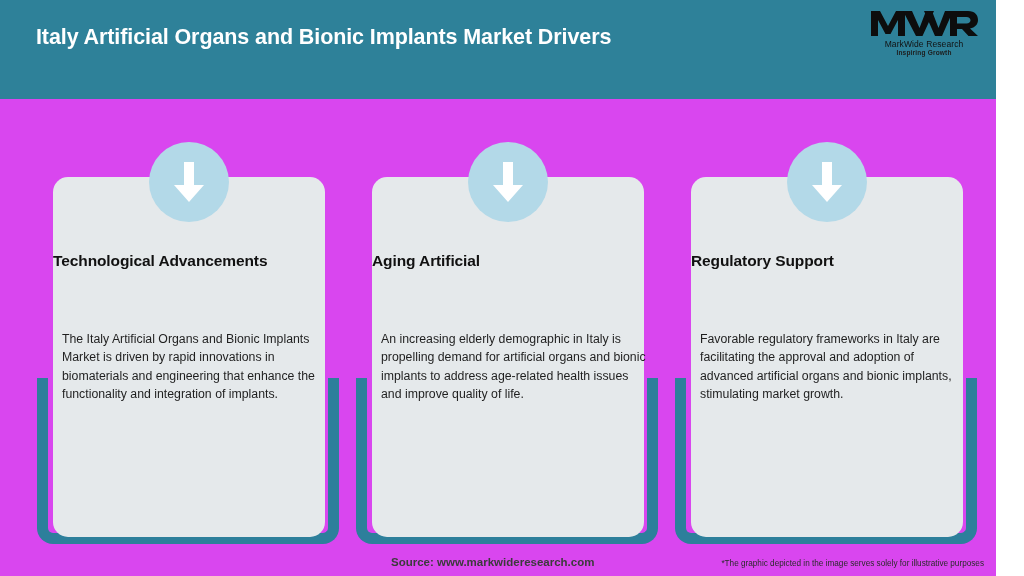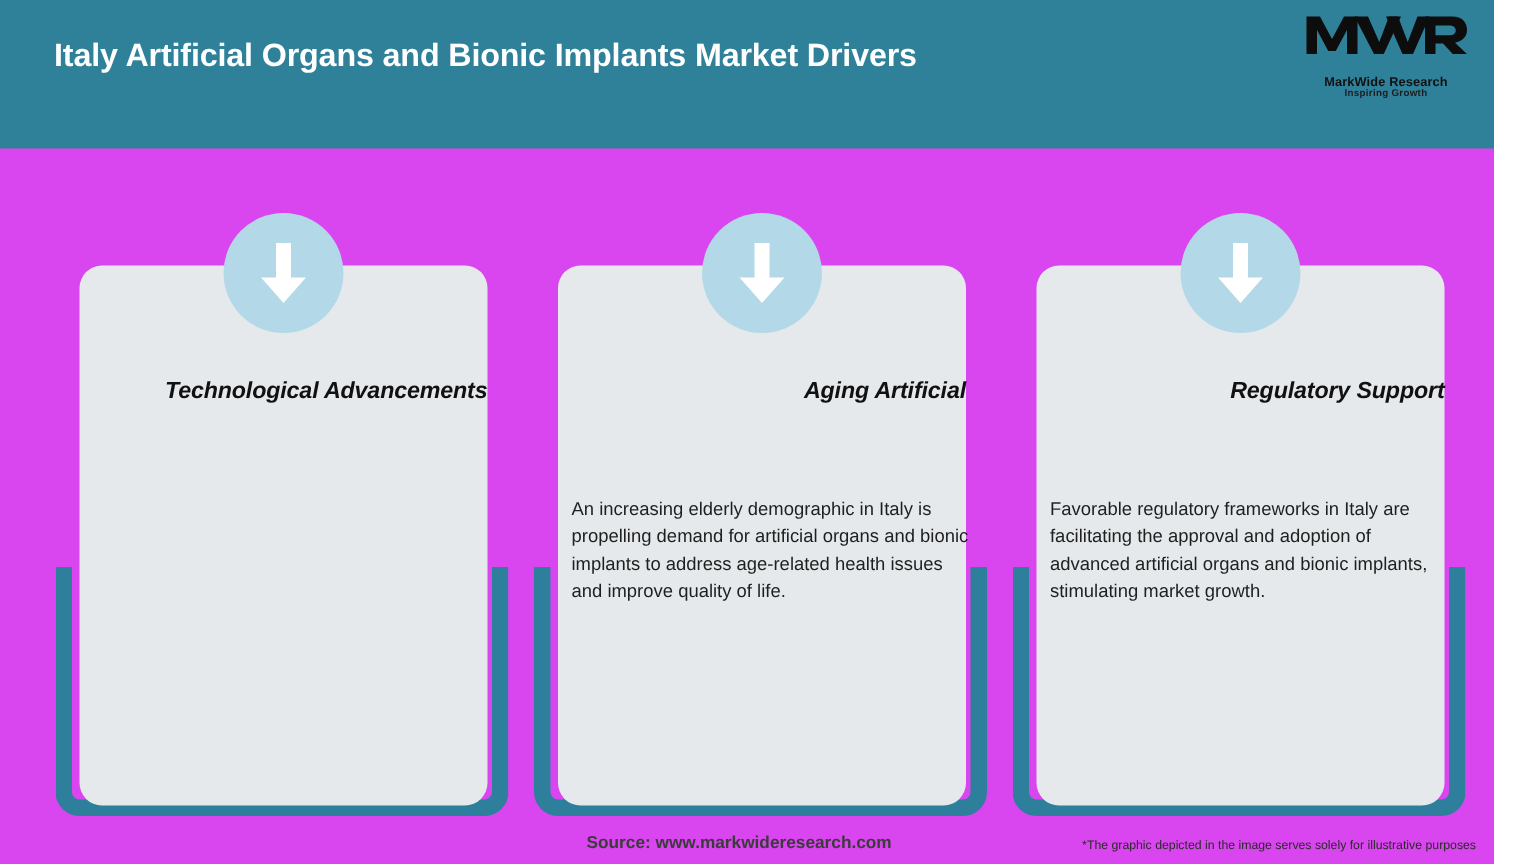--- a/index.html
+++ b/index.html
@@ -47,24 +47,24 @@
     height: 54px;
     text-align: center;
   }
   #logo-mark {
     display: block;
     margin: 0 auto;
   }
   #logo-name {
     display: block;
     font-size: 8.5px;
-    font-weight: bold;
+    font-weight: normal;
     color: #111111;
     letter-spacing: 0.1px;
-    margin-top: 11px;
+    margin-top: 1px;
     white-space: nowrap;
   }
   #logo-tagline {
     display: block;
     font-size: 6.5px;
     font-weight: bold;
     color: #1d1d1d;
     letter-spacing: 0.2px;
     margin-top: 0px;
     white-space: nowrap;
@@ -111,26 +111,25 @@
     justify-content: center;
   }
   #icon-0 { left: 149px; }
   #icon-1 { left: 468px; }
   #icon-2 { left: 787px; }
 
   .card-title {
     position: absolute;
     width: 272px;
     top: 252px;
-    text-align: right;
+    text-align: left;
     font-size: 15.5px;
     font-weight: bold;
     color: #111111;
     letter-spacing: -0.1px;
-    font-style: italic;
   }
   #title-0 { left: 53px; }
   #title-1 { left: 372px; }
   #title-2 { left: 691px; }
 
   .card-body {
     position: absolute;
     width: 268px;
     top: 330px;
     font-size: 12.3px;
@@ -208,19 +207,20 @@
   <div class="card-icon" id="icon-2">
     <svg width="34" height="44" viewBox="0 0 34 44">
       <polygon fill="#FFFFFF" points="12,2 22,2 22,25 32,25 17,42 2,25 12,25"></polygon>
     </svg>
   </div>
 
   <div class="card-title" id="title-0">Technological Advancements</div>
   <div class="card-title" id="title-1">Aging Artificial</div>
   <div class="card-title" id="title-2">Regulatory Support</div>
 
+  <div class="card-body" id="body-0">The Italy Artificial Organs and Bionic Implants Market is driven by rapid innovations in biomaterials and engineering that enhance the functionality and integration of implants.</div>
   <div class="card-body" id="body-1">An increasing elderly demographic in Italy is propelling demand for artificial organs and bionic implants to address age-related health issues and improve quality of life.</div>
   <div class="card-body" id="body-2">Favorable regulatory frameworks in Italy are facilitating the approval and adoption of advanced artificial organs and bionic implants, stimulating market growth.</div>
 
   <div id="footer-source">Source: www.markwideresearch.com</div>
   <div id="footer-disclaimer">*The graphic depicted in the image serves solely for illustrative purposes</div>
 
 </div>
 
 </body></html>

